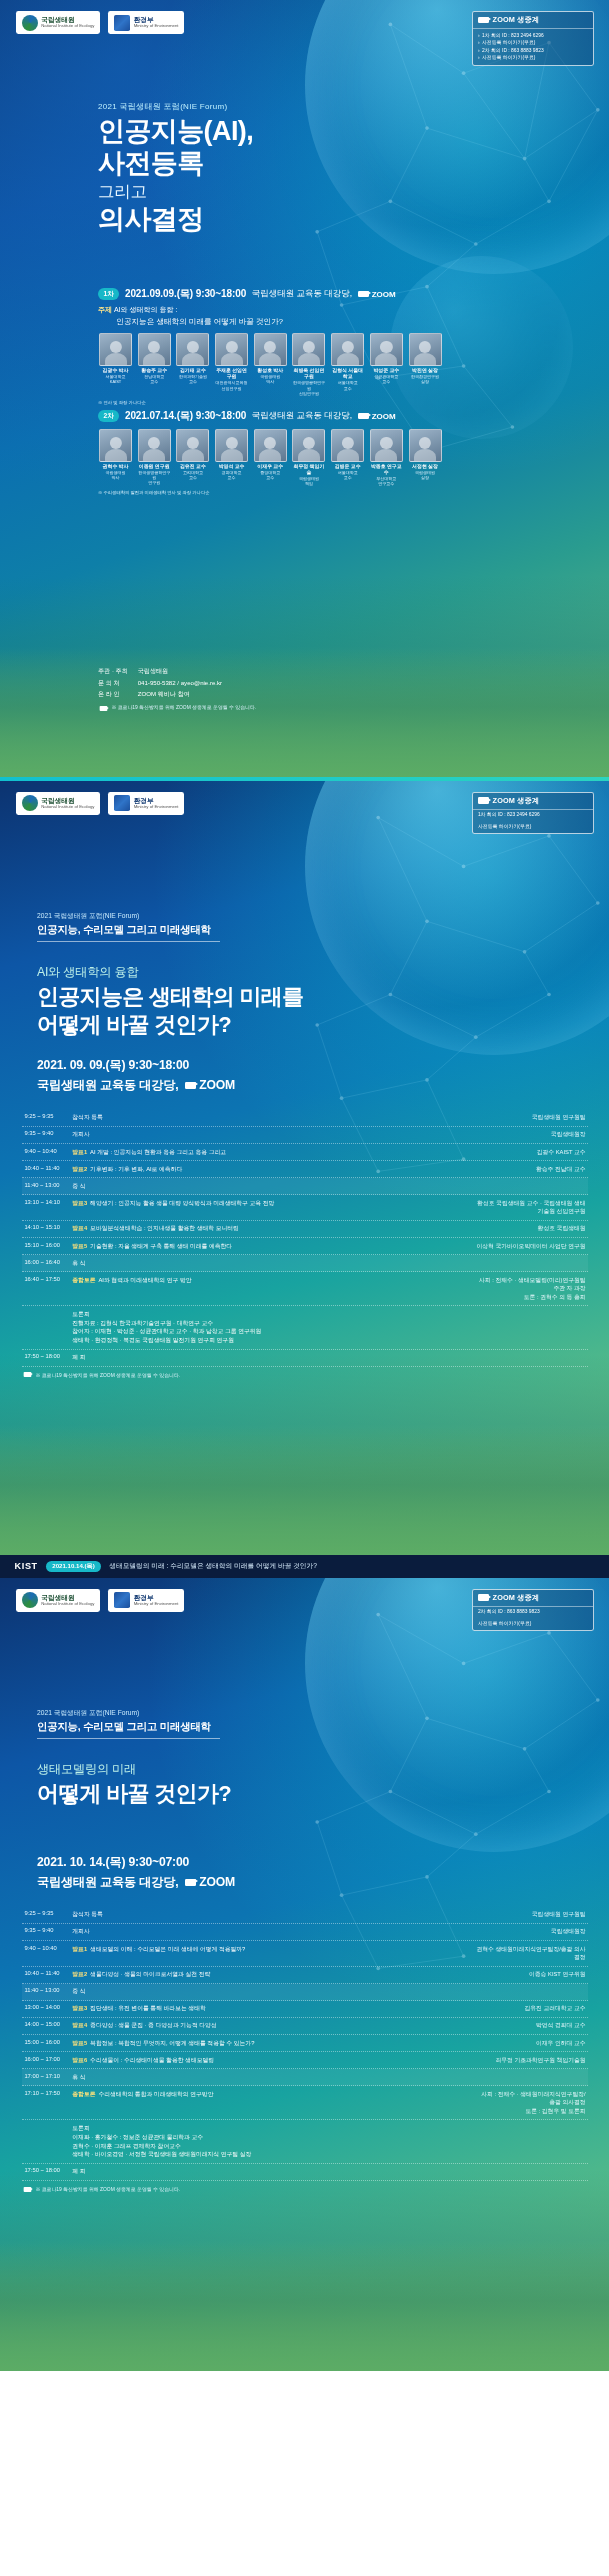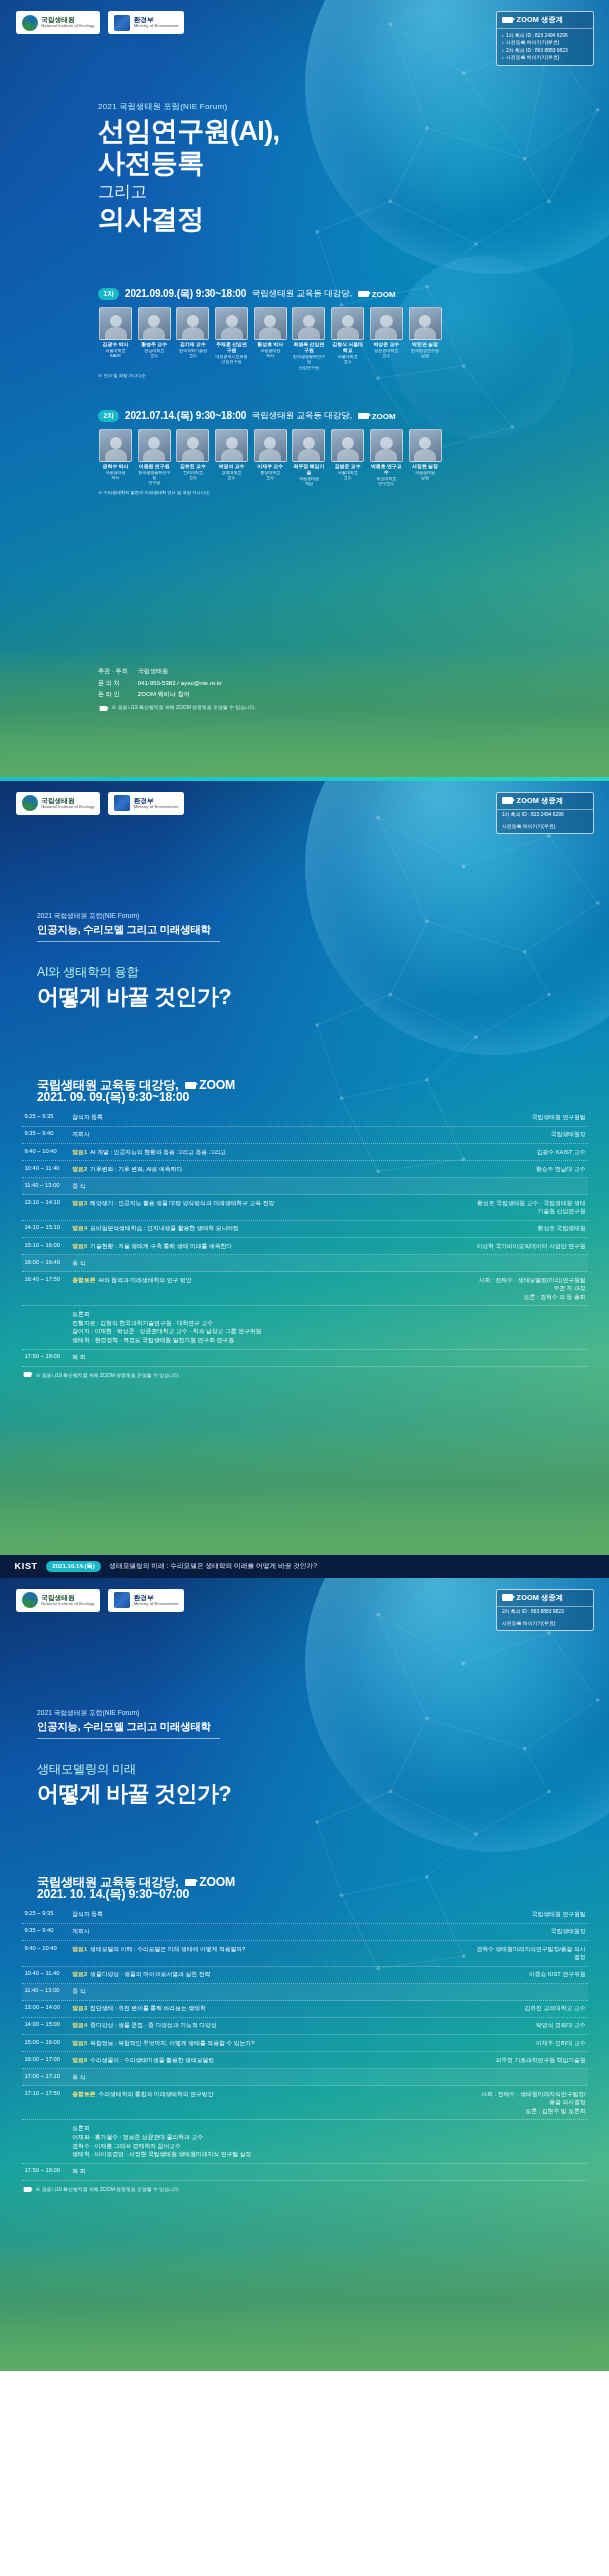--- a/index.html
+++ b/index.html
@@ -58,21 +58,21 @@
   .logo-mark.gov {
     border-radius: 1.8px;
     background: linear-gradient(135deg, #1b4f9c 0%, #2f74c8 50%, #1b4f9c 100%);
   }
   .logo-text { color: #184b2f; font-size: 6.7px; font-weight: bold; line-height: 1.15; }
   .logo-text.gov { color: #123a72; }
   .logo-text .sub { font-size: 4.3px; font-weight: normal; color: #555; display: block; }
 
   
   .zoom-box {
-    position: absolute; right: 16px; top: 11px; width: 98px;
+    position: absolute; right: 16px; top: 11px; width: 122px;
     border: 0.6px solid rgba(255,255,255,0.7); border-radius: 2.4px;
     background: rgba(8,40,90,0.35);
   }
   .zoom-box .hd {
     display: flex; align-items: center; gap: 3.7px;
     padding: 3px 4.9px; border-bottom: 0.6px solid rgba(255,255,255,0.45);
   }
   .zoom-ico {
     display: inline-block; width: 11px; height: 6.7px; border-radius: 1.2px;
     background: #ffffff; position: relative;
@@ -155,21 +155,21 @@
     background:
       radial-gradient(circle at 80% 12%, rgba(0,215,225,0.4) 0%, rgba(0,90,160,0) 40%),
       linear-gradient(165deg, #0c3370 0%, #0d56a6 20%, #0c74b2 42%, #18a3a0 62%, #61bf84 85%, #8fcf7e 100%);
     position: relative;
   }
   .p2-eyebrow { position: absolute; left: 37px; top: 131px; font-size: 6.7px; color: #cdeeff; }
   .p2-head2 { position: absolute; left: 37px; top: 142px; font-size: 10.4px; font-weight: bold; letter-spacing: -0.2px; }
   .p2-rule { position: absolute; left: 37px; top: 160px; width: 183px; height: 0.6px; background: rgba(255,255,255,0.55); }
   .p2-kicker { position: absolute; left: 37px; top: 183px; font-size: 12.2px; color: #bdf0e8; letter-spacing: -0.2px; }
   .p2-title { position: absolute; left: 37px; top: 202px; font-size: 22px; font-weight: bold; line-height: 1.3; letter-spacing: -0.7px; }
-  .p2-when { position: absolute; left: 37px; top: 276px; font-size: 12.2px; font-weight: bold; letter-spacing: -0.2px; margin-top: 32px; }
+  .p2-when { position: absolute; left: 37px; top: 276px; font-size: 12.2px; font-weight: bold; letter-spacing: -0.2px; }
   .p2-where { position: absolute; left: 37px; top: 296px; font-size: 12.2px; font-weight: bold; display: flex; align-items: center; gap: 6.1px; letter-spacing: -0.2px; }
 
   
   .agenda { position: absolute; left: 22px; right: 22px; top: 329px; font-size: 5.8px; }
   .agrow {
     display: flex; align-items: flex-start; gap: 4.9px;
     border-bottom: 0.6px dotted rgba(255,255,255,0.4);
     padding: 3.7px 2.4px;
     min-height: 14.6px;
   }
@@ -267,35 +267,40 @@
         </div>
       <div class="bline">
           <span class="dot">›</span>
           <span>사전등록 하이가기(무료)</span>
         </div>
     </div>
   </div>
 
   <div class="p1-sub">2021 국립생태원 포럼(NIE Forum)</div>
   <div class="p1-title">
-    <div class="l1">선임연구원(AI),</div>
+    <div class="l1">인공지능(AI),</div>
     <div class="l2">사전등록</div>
     <div class="l3">그리고</div>
     <div class="l4">의사결정</div>
   </div>
 
   <div class="sess sess1">
     <div class="sess-head">
       <span class="badge">1차</span>
       <span class="dt">2021.09.09.(목) 9:30~18:00</span>
       <span class="pl">국립생태원 교육동 대강당,</span>
       <span class="zm">
         <i class="zoom-ico"></i>
         <span>ZOOM</span>
       </span>
+    </div>
+    <div class="sess-topic">
+      <span class="k">주제</span>
+      <span>AI와 생태학의 융합 :</span>
+      <span class="q">인공지능은 생태학의 미래를 어떻게 바꿀 것인가?</span>
     </div>
     <div class="speakers" id="spk1">
         <div class="spk">
           <div class="ph"></div>
           <div class="nm">김광수 박사</div>
           <div class="af">서울대학교</div>
           <div class="af">KAIST</div>
         </div>
         <div class="spk">
           <div class="ph"></div>
@@ -493,20 +498,21 @@
     </div>
     <div class="foot">1차 회의 ID : 823 2494 6296</div>
     <div class="foot">사전등록 하이가기(무료)</div>
   </div>
 
   <div class="p2-eyebrow">2021 국립생태원 포럼(NIE Forum)</div>
   <div class="p2-head2">인공지능, 수리모델 그리고 미래생태학</div>
   <div class="p2-rule"></div>
   <div class="p2-kicker">AI와 생태학의 융합</div>
   <div class="p2-title">
+    <div>인공지능은 생태학의 미래를</div>
     <div>어떻게 바꿀 것인가?</div>
   </div>
   <div class="p2-when">2021. 09. 09.(목)  9:30~18:00</div>
   <div class="p2-where">
     <span>국립생태원 교육동 대강당,</span>
     <span style="display:inline-flex;align-items:center;gap:3.7px;">
       <i class="zoom-ico"></i>
       <span>ZOOM</span>
     </span>
   </div>

